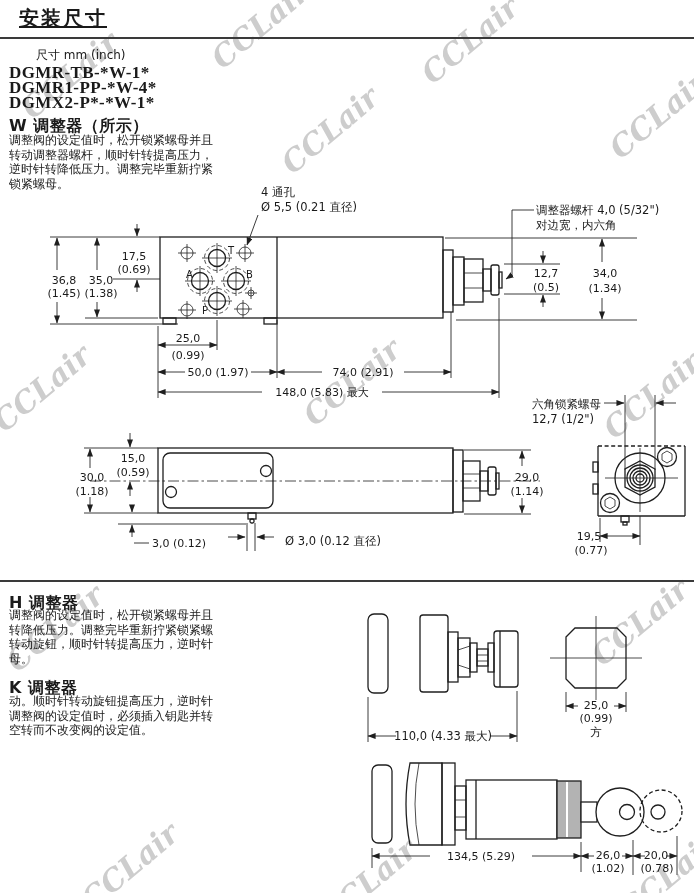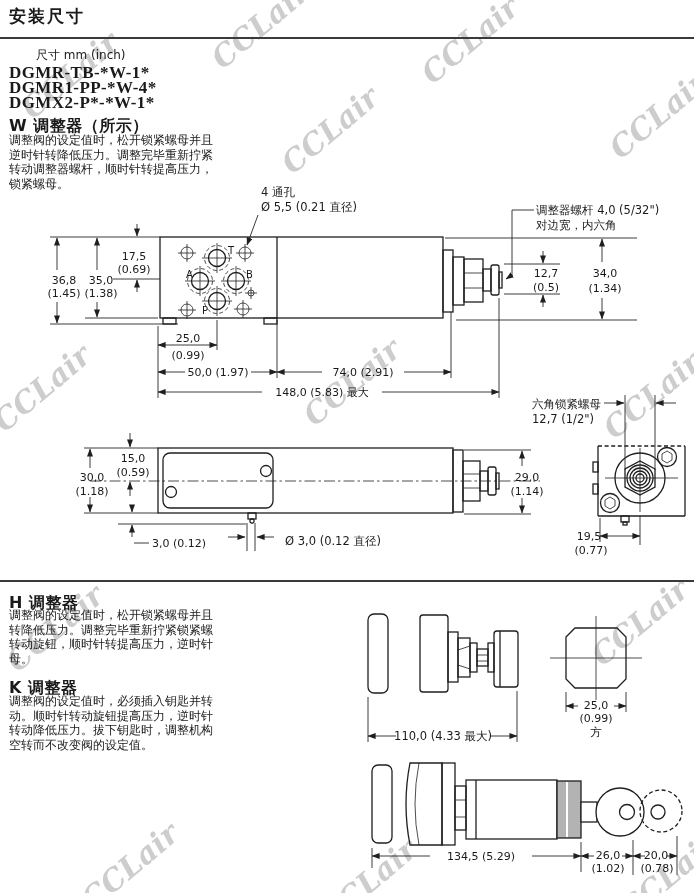--- a/index.html
+++ b/index.html
@@ -2,21 +2,21 @@
 <html><head>
 <meta charset="utf-8">
 <style>
   html,body{margin:0;padding:0;background:#fff;}
   .page{position:relative;width:694px;height:893px;background:#ffffff;overflow:hidden;
         font-family:"DejaVu Sans","Liberation Sans",sans-serif;color:#1a1a1a;}
   .wm{position:absolute;z-index:0;font-family:"DejaVu Serif","Liberation Serif",serif;
       font-style:italic;font-weight:bold;font-size:30px;color:#cdcdcd;
       transform:translate(-50%,-50%) rotate(-40deg);white-space:nowrap;pointer-events:none;}
   .abs{position:absolute;z-index:2;}
-  .title{left:9px;top:5px;font-size:17px;font-weight:bold;letter-spacing:2px;}
+  .title{left:19px;top:5px;font-size:20px;font-weight:bold;letter-spacing:2px;text-decoration:underline;}
   .rule{position:absolute;left:0;width:694px;height:2px;background:#3a3a3a;z-index:2;}
   .rule1{top:37px;} .rule2{top:580px;}
   .units{left:9px;top:47px;font-size:12px;margin-left:27px;}
   .models{left:9px;top:65px;font-size:17px;font-weight:600;line-height:15px;letter-spacing:.4px;font-family:Liberation Serif, serif;}
   .sec-head{font-size:16px;font-weight:bold;letter-spacing:.5px;}
   .para{font-size:12px;line-height:14.6px;white-space:nowrap;}
   .w-head{left:9px;top:116px;} .w-para{left:9px;top:133px;}
   .h-head{left:9px;top:593px;} .h-para{left:9px;top:608px;}
   .k-head{left:9px;top:678px;} .k-para{left:9px;top:694px;}
   svg{position:absolute;left:0;top:0;z-index:1;pointer-events:none;}
@@ -56,40 +56,39 @@
   <div class="abs units">尺寸 mm (inch)</div>
   <div class="abs models">
     <div>DGMR-TB-*W-1*</div>
     <div>DGMR1-PP-*W-4*</div>
     <div>DGMX2-P*-*W-1*</div>
   </div>
 
   <div class="abs sec-head w-head">W 调整器（所示）</div>
   <div class="abs para w-para">
     <div>调整阀的设定值时，松开锁紧螺母并且</div>
+    <div>转动调整器螺杆，顺时针转提高压力，</div>
     <div>逆时针转降低压力。调整完毕重新拧紧</div>
-    <div>转动调整器螺杆，顺时针转提高压力，</div>
     <div>锁紧螺母。</div>
   </div>
 
   <div class="rule rule2"></div>
 
   <div class="abs sec-head h-head">H 调整器</div>
   <div class="abs para h-para">
     <div>调整阀的设定值时，松开锁紧螺母并且</div>
     <div>转降低压力。调整完毕重新拧紧锁紧螺</div>
     <div>转动旋钮，顺时针转提高压力，逆时针</div>
     <div>母。</div>
   </div>
 
   <div class="abs sec-head k-head">K 调整器</div>
   <div class="abs para k-para">
+    <div>动。顺时针转动旋钮提高压力，逆时针</div>
     <div>调整阀的设定值时，必须插入钥匙并转</div>
-    <div>动。顺时针转动旋钮提高压力，逆时针</div>
-    <div>转动降低压力。拔下钥匙时，调整机构</div>
     <div>空转而不改变阀的设定值。</div>
   </div>
 
   <svg width="694" height="893" viewBox="0 0 694 893">
     <defs>
       <marker id="arr" viewBox="0 0 8 6" refX="7.5" refY="3" markerWidth="9" markerHeight="7" orient="auto-start-reverse">
         <path d="M0,0L8,3L0,6Z" fill="#1f1f1f"></path>
       </marker>
     </defs>
 

